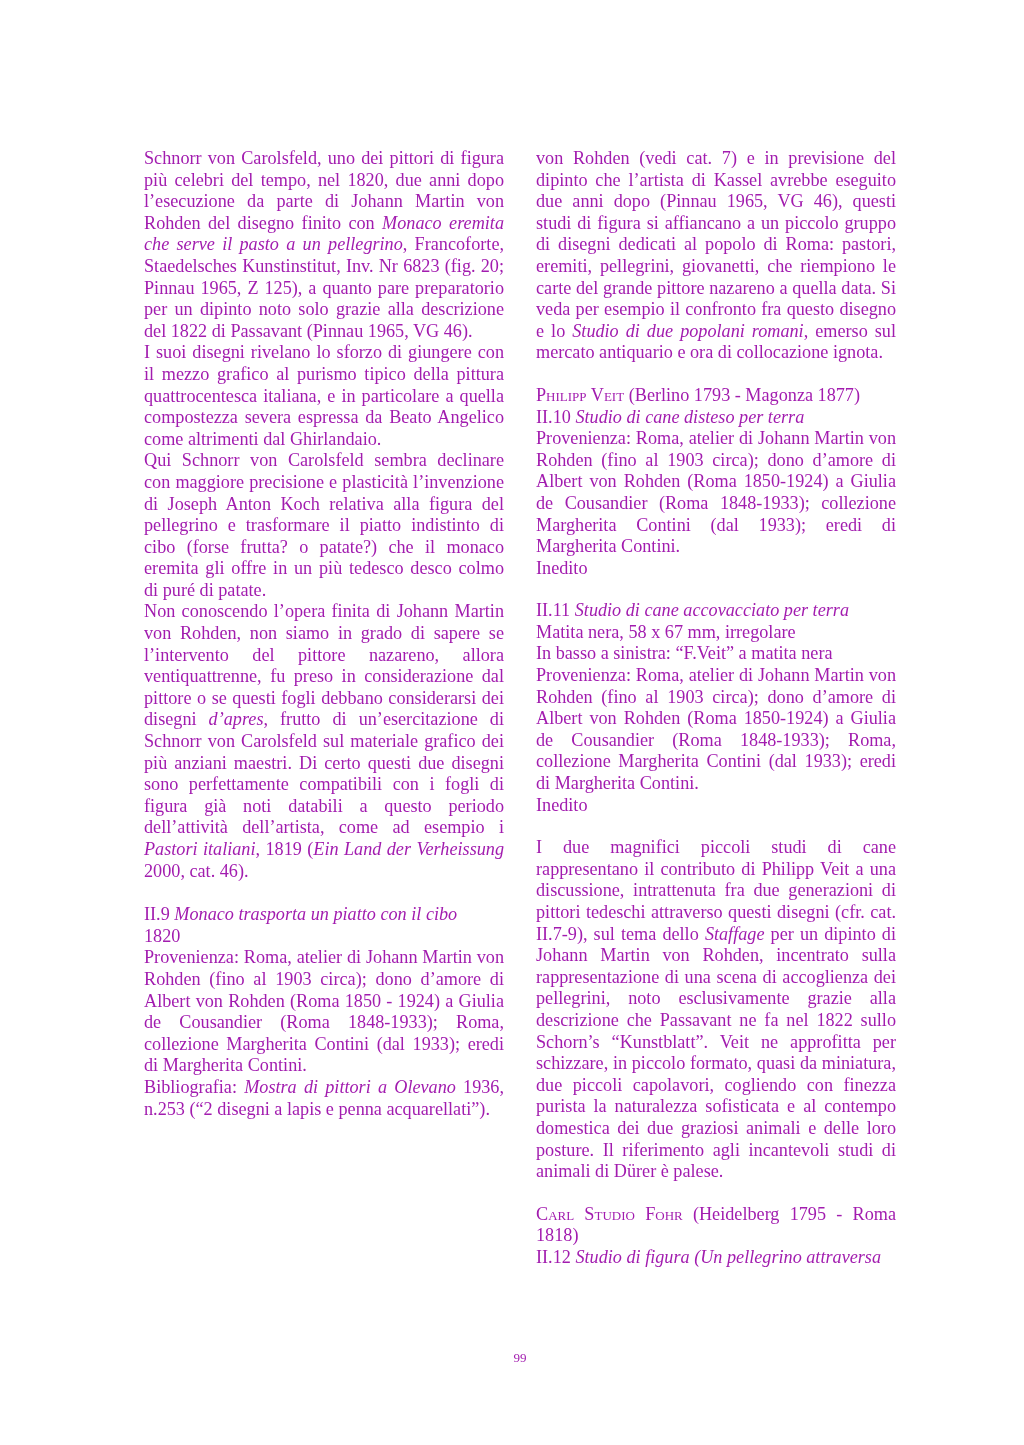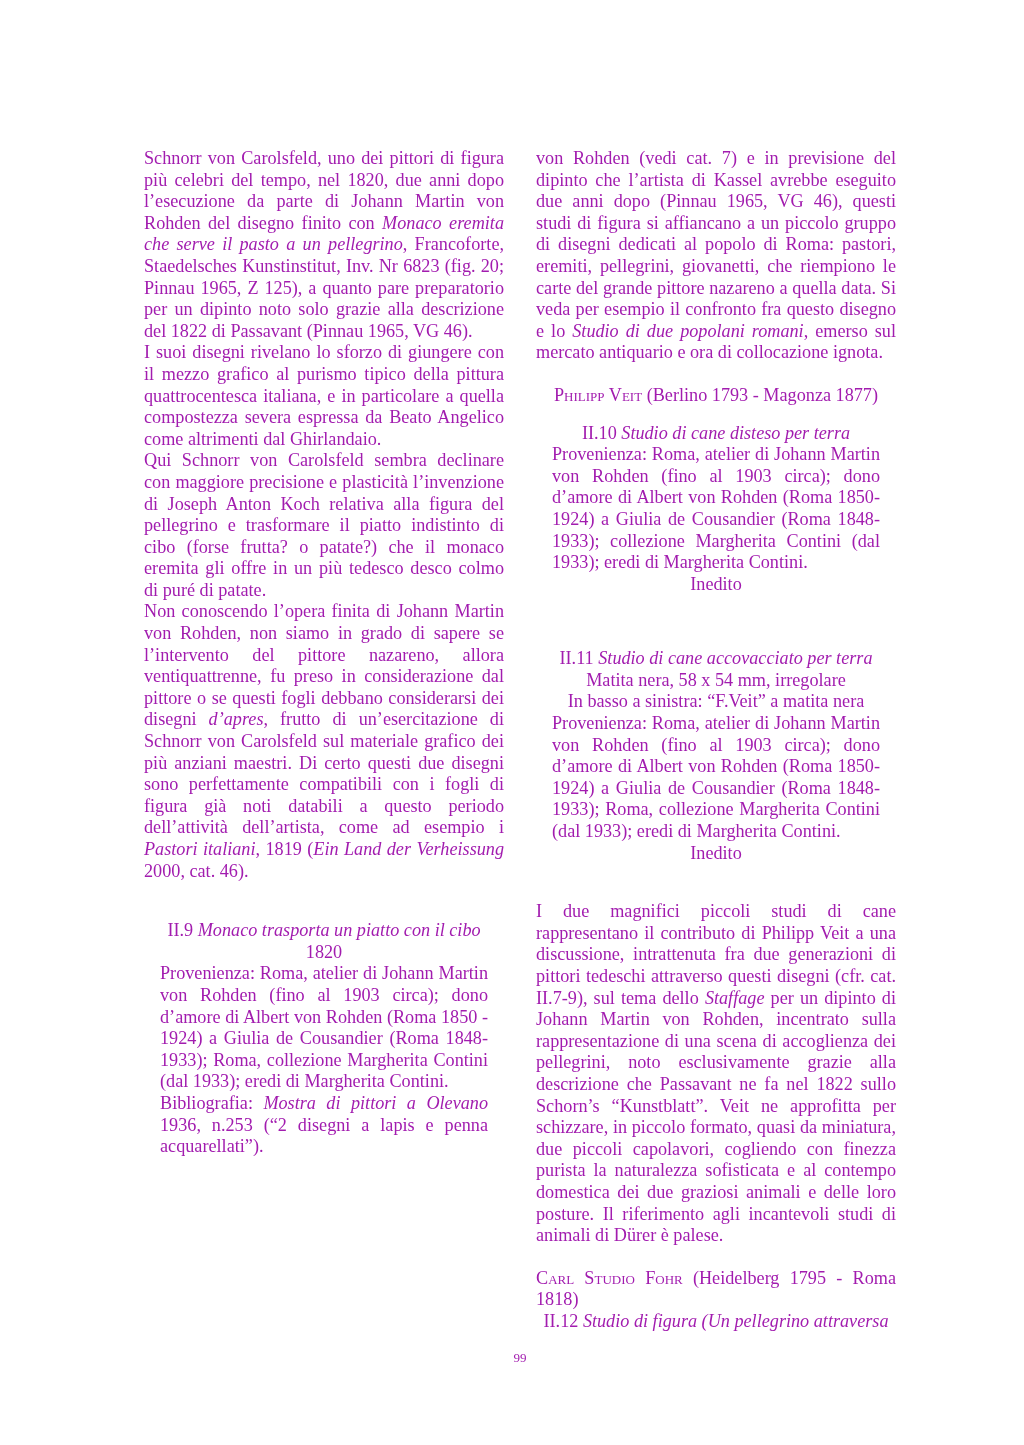--- a/index.html
+++ b/index.html
@@ -7,22 +7,22 @@
   .page {
     position: absolute; left: 8px; top: 0; width: 1024px; height: 1445px;
     background: #ffffff; color: #a21caf;
     font-family: Liberation Serif, serif;
     font-size: 18.2px; line-height: 21.6px;
   }
   .col { position: absolute; top: 148px; width: 360px; }
   .col-left { left: 136px; }
   .col-right { left: 528px; }
   .para { margin: 0; text-align: justify; hyphens: manual; }
-  .block { margin: 16px; }
-  .line { display: block; text-align: center; }
+  .block { margin: 0; }
+  .line { display: block; }
   .gap { height: 22px; }
   .gap-lg { height: 21px; }
   .sc { font-variant: small-caps; }
   i, .it { font-style: italic; }
   .page-number {
     position: absolute; left: 0; width: 1024px; top: 1347px; text-align: center;
     font-size: 13px;
   }
 </style>
 </head>
@@ -65,21 +65,21 @@
     <div class="block">
       <div class="line"><span>II.10</span> <i>Studio di cane disteso per terra</i></div>
       <div class="para">Provenienza: Roma, atelier di Johann Martin von Rohden (fino al 1903 circa); dono d’amore di Albert von Rohden (Roma 1850-1924) a Giulia de Cousandier (Roma 1848-1933); collezione Margherita Contini (dal 1933); eredi di Margherita Contini.</div>
       <div class="line">Inedito</div>
     </div>
 
     <div class="gap-lg"></div>
 
     <div class="block">
       <div class="line"><span>II.11</span> <i>Studio di cane accovacciato per terra</i></div>
-      <div class="line">Matita nera, 58 x 54 mm, irregolare</div>
+      <div class="line">Matita nera, 58 x 67 mm, irregolare</div>
       <div class="line">In basso a sinistra: “F.Veit” a matita nera</div>
       <div class="para">Provenienza: Roma, atelier di Johann Martin von Rohden (fino al 1903 circa); dono d’amore di Albert von Rohden (Roma 1850-1924) a Giulia de Cousandier (Roma 1848-1933); Roma, collezione Margherita Contini (dal 1933); eredi di Margherita Contini.</div>
       <div class="line">Inedito</div>
     </div>
 
     <div class="gap-lg"></div>
 
     <p class="para">
       <span>I due magnifici piccoli studi di cane rappresentano il contributo di Philipp Veit a una discussione, intrattenuta fra due generazioni di pittori tedeschi attraverso questi disegni (cfr. cat. II.7-9), sul tema dello </span><i>Staffage</i><span> per un dipinto di Johann Martin von Rohden, incentrato sulla rappresentazione di una scena di accoglienza dei pellegrini, noto esclusivamente grazie alla descrizione che Passavant ne fa nel 1822 sullo Schorn’s “Kunstblatt”. Veit ne approfitta per schizzare, in piccolo formato, quasi da miniatura, due piccoli capolavori, cogliendo con finezza purista la naturalezza sofisticata e al contempo domestica dei due graziosi animali e delle loro posture. Il riferimento agli incantevoli studi di animali di Dürer è palese.</span>
     </p>

